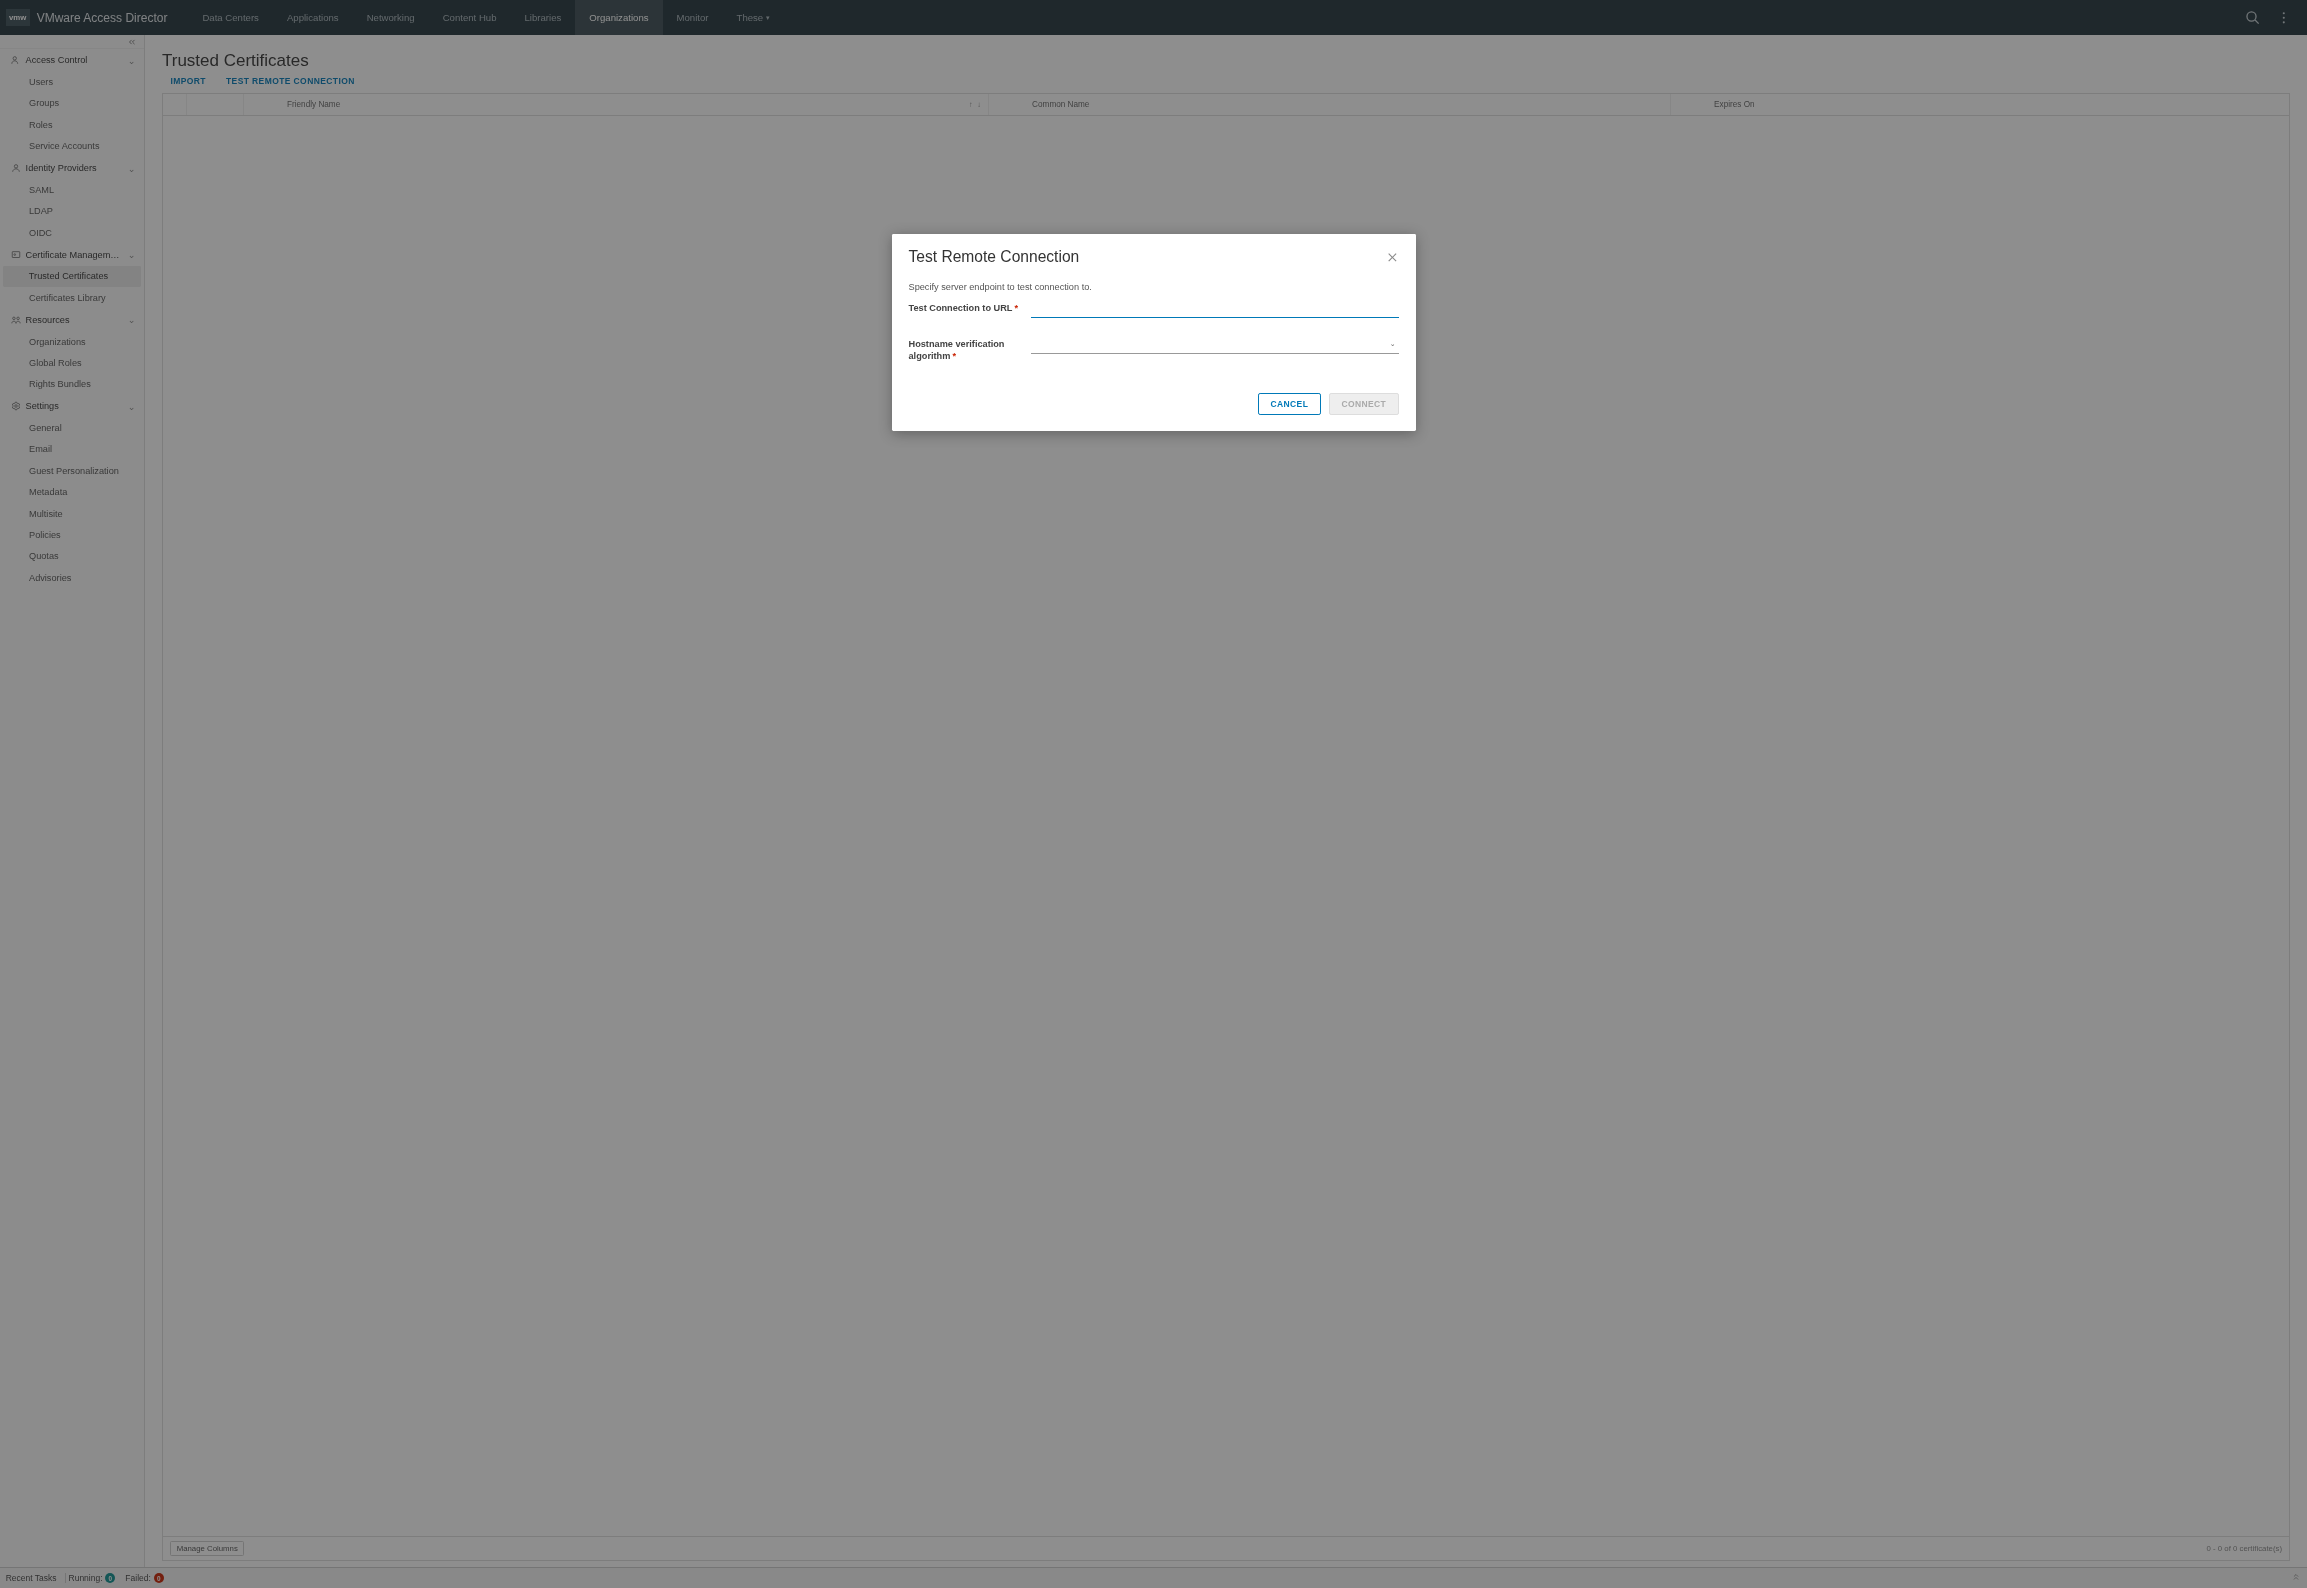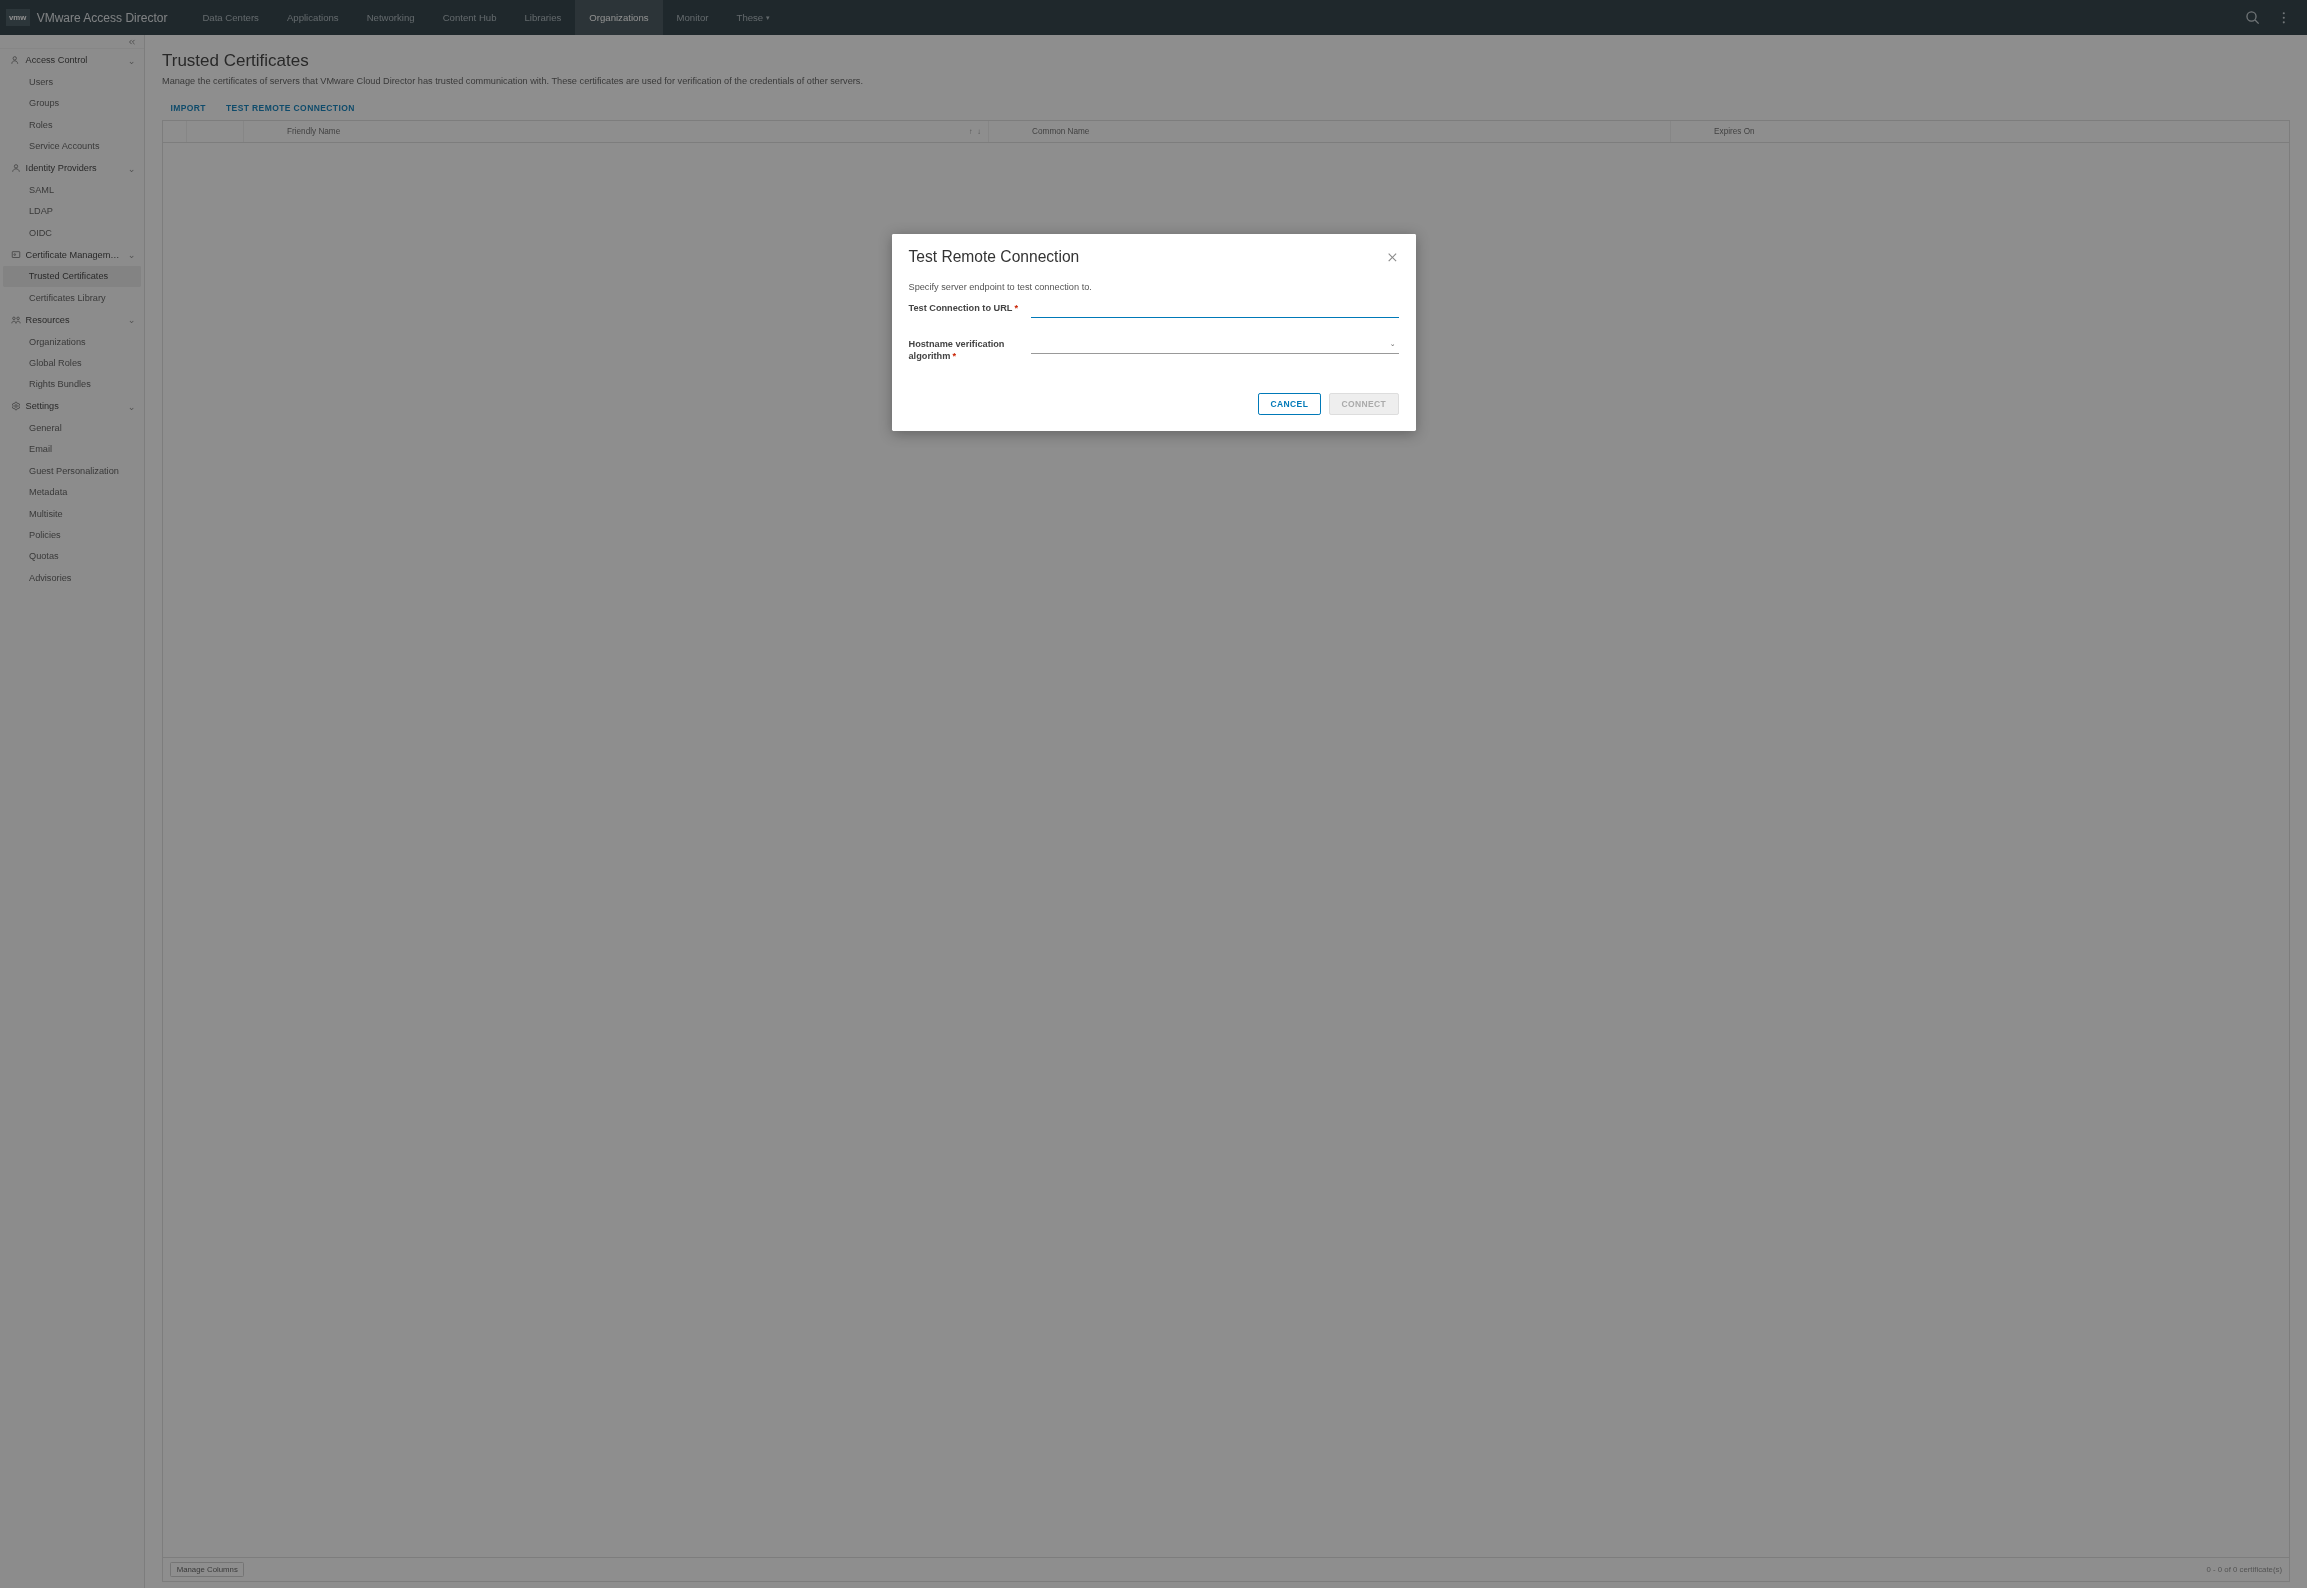--- a/index.html
+++ b/index.html
@@ -202,21 +202,20 @@
       <div class="side-item">Guest Personalization</div>
       <div class="side-item">Metadata</div>
       <div class="side-item">Multisite</div>
       <div class="side-item">Policies</div>
       <div class="side-item">Quotas</div>
       <div class="side-item">Advisories</div>
     </div>
 
     <div class="main">
       <div class="page-title">Trusted Certificates</div>
-      <div class="page-desc">Manage the certificates of servers that VMware Cloud Director has trusted communication with. These certificates are used for verification of the credentials of other servers.</div>
       <div class="action-row">
         <span class="action-link">IMPORT</span>
         <span class="action-link">TEST REMOTE CONNECTION</span>
       </div>
 
       <div class="table-wrap">
         <div class="thead">
           <div class="th cb"></div>
           <div class="th radio"></div>
           <div class="th fname">
@@ -235,20 +234,34 @@
         </div>
         <div class="tbody"></div>
         <div class="tfoot">
           <button class="manage-cols">Manage Columns</button>
           <span class="count-text">0 - 0 of 0 certificate(s)</span>
         </div>
       </div>
     </div>
   </div>
 
+  <div class="footer">
+    <span class="lbl">Recent Tasks</span>
+    <span class="divider"></span>
+    <span style="margin-right:2.8px;">Running:</span>
+    <span class="badge teal">0</span>
+    <span style="margin:0 2.8px 0 10px;">Failed:</span>
+    <span class="badge red">0</span>
+    <span class="expand">
+      <svg width="10" height="10" viewBox="0 0 24 24" fill="none" stroke="currentColor" stroke-width="2">
+          <polyline points="17 11 12 6 7 11"></polyline>
+          <polyline points="17 18 12 13 7 18"></polyline>
+        </svg>
+    </span>
+  </div>
 </div>
 
 <div class="overlay-full">
   <div class="modal">
     <div class="modal-head">
       <div class="modal-title">Test Remote Connection</div>
       <div class="modal-close">
         <svg viewBox="0 0 24 24" fill="none" stroke="currentColor" stroke-width="2">
             <line x1="5" y1="5" x2="19" y2="19"></line>
             <line x1="19" y1="5" x2="5" y2="19"></line>

